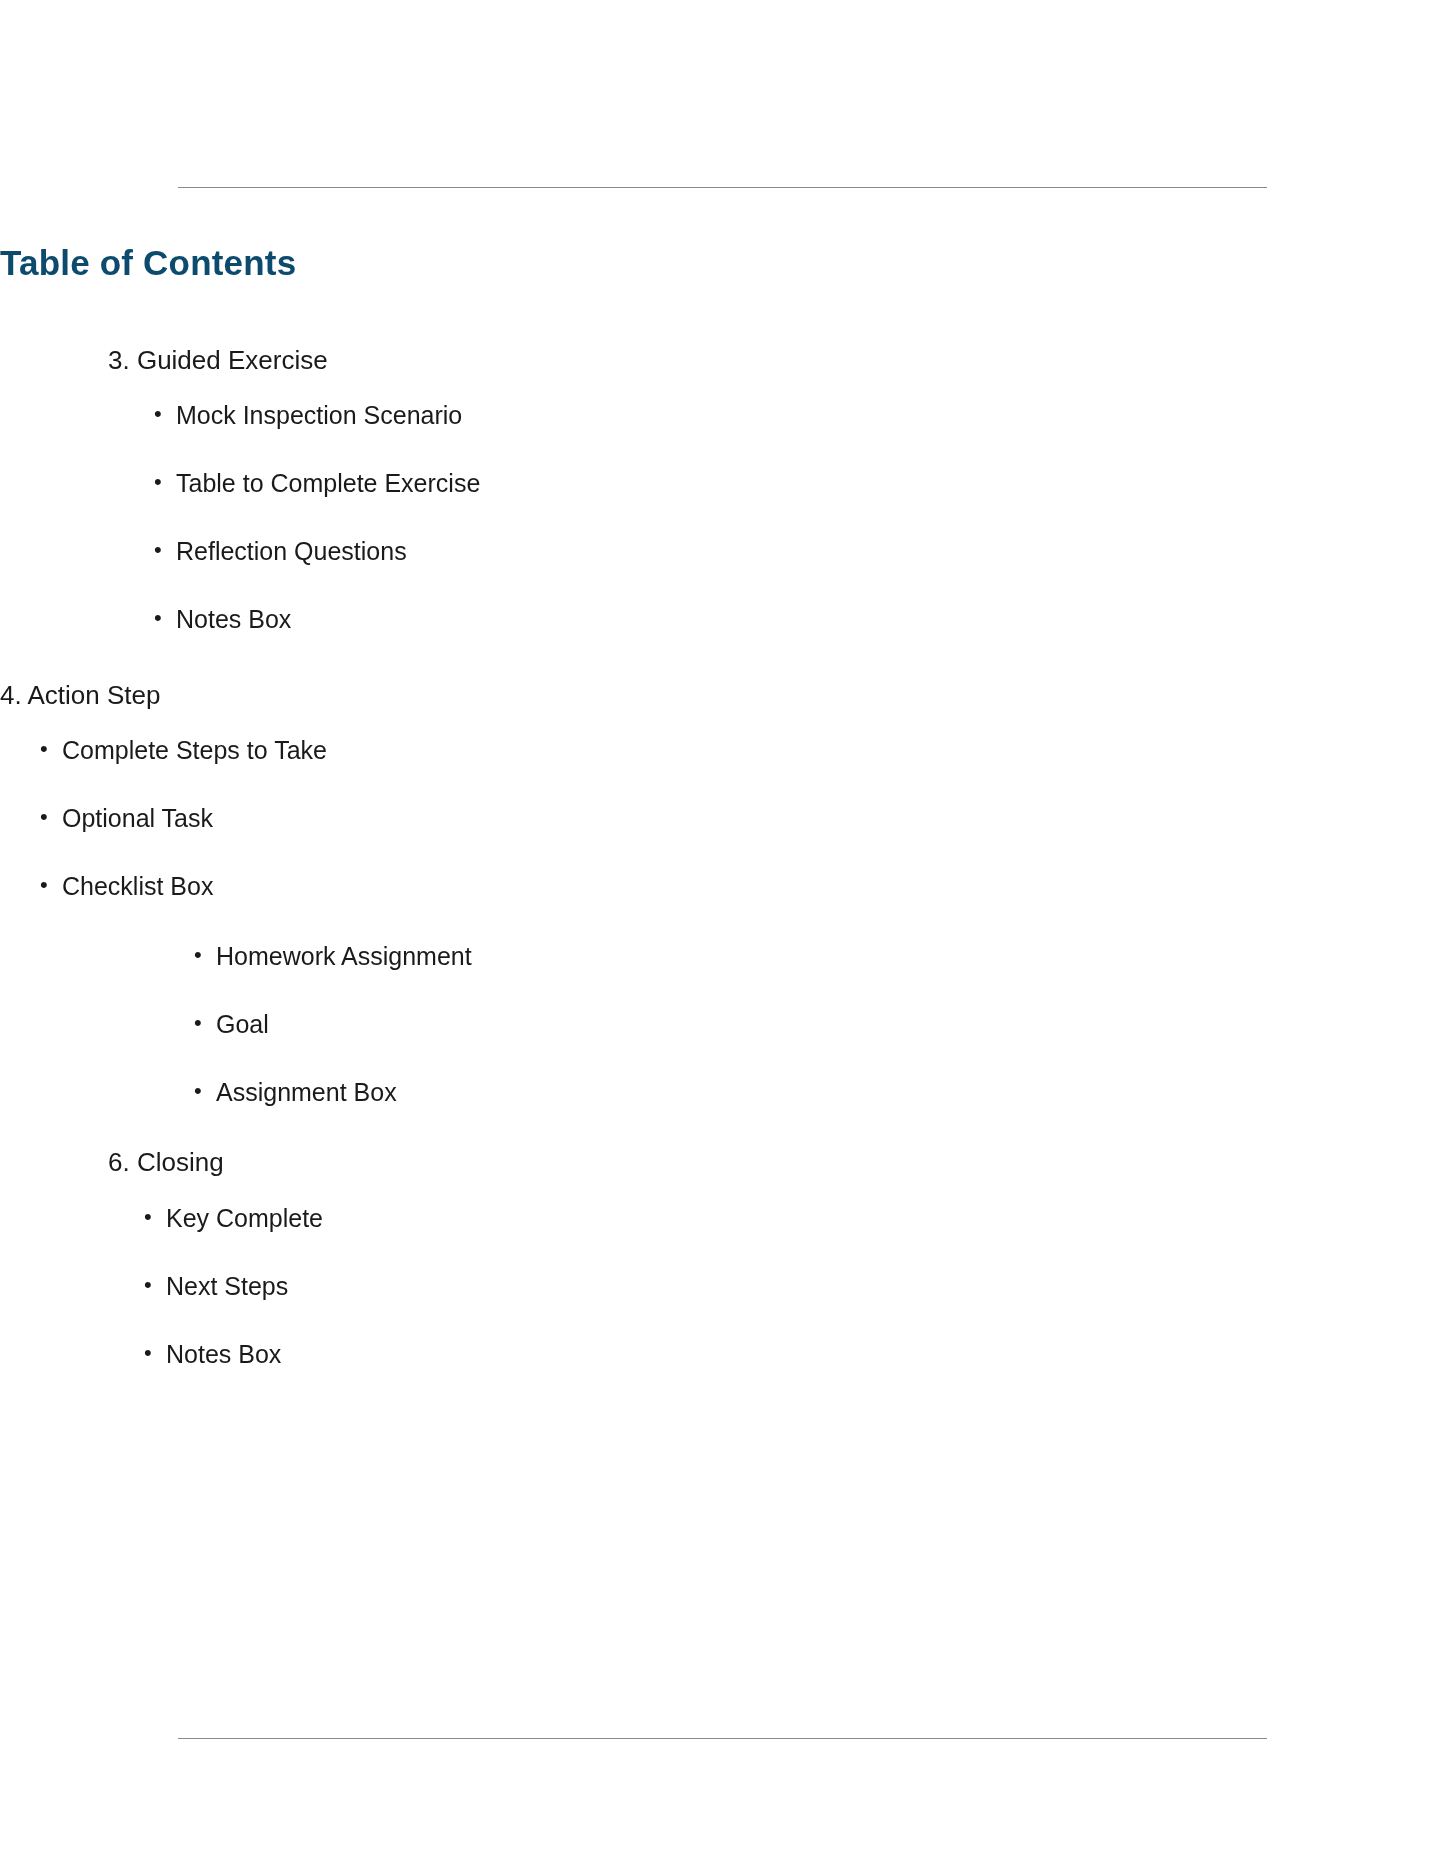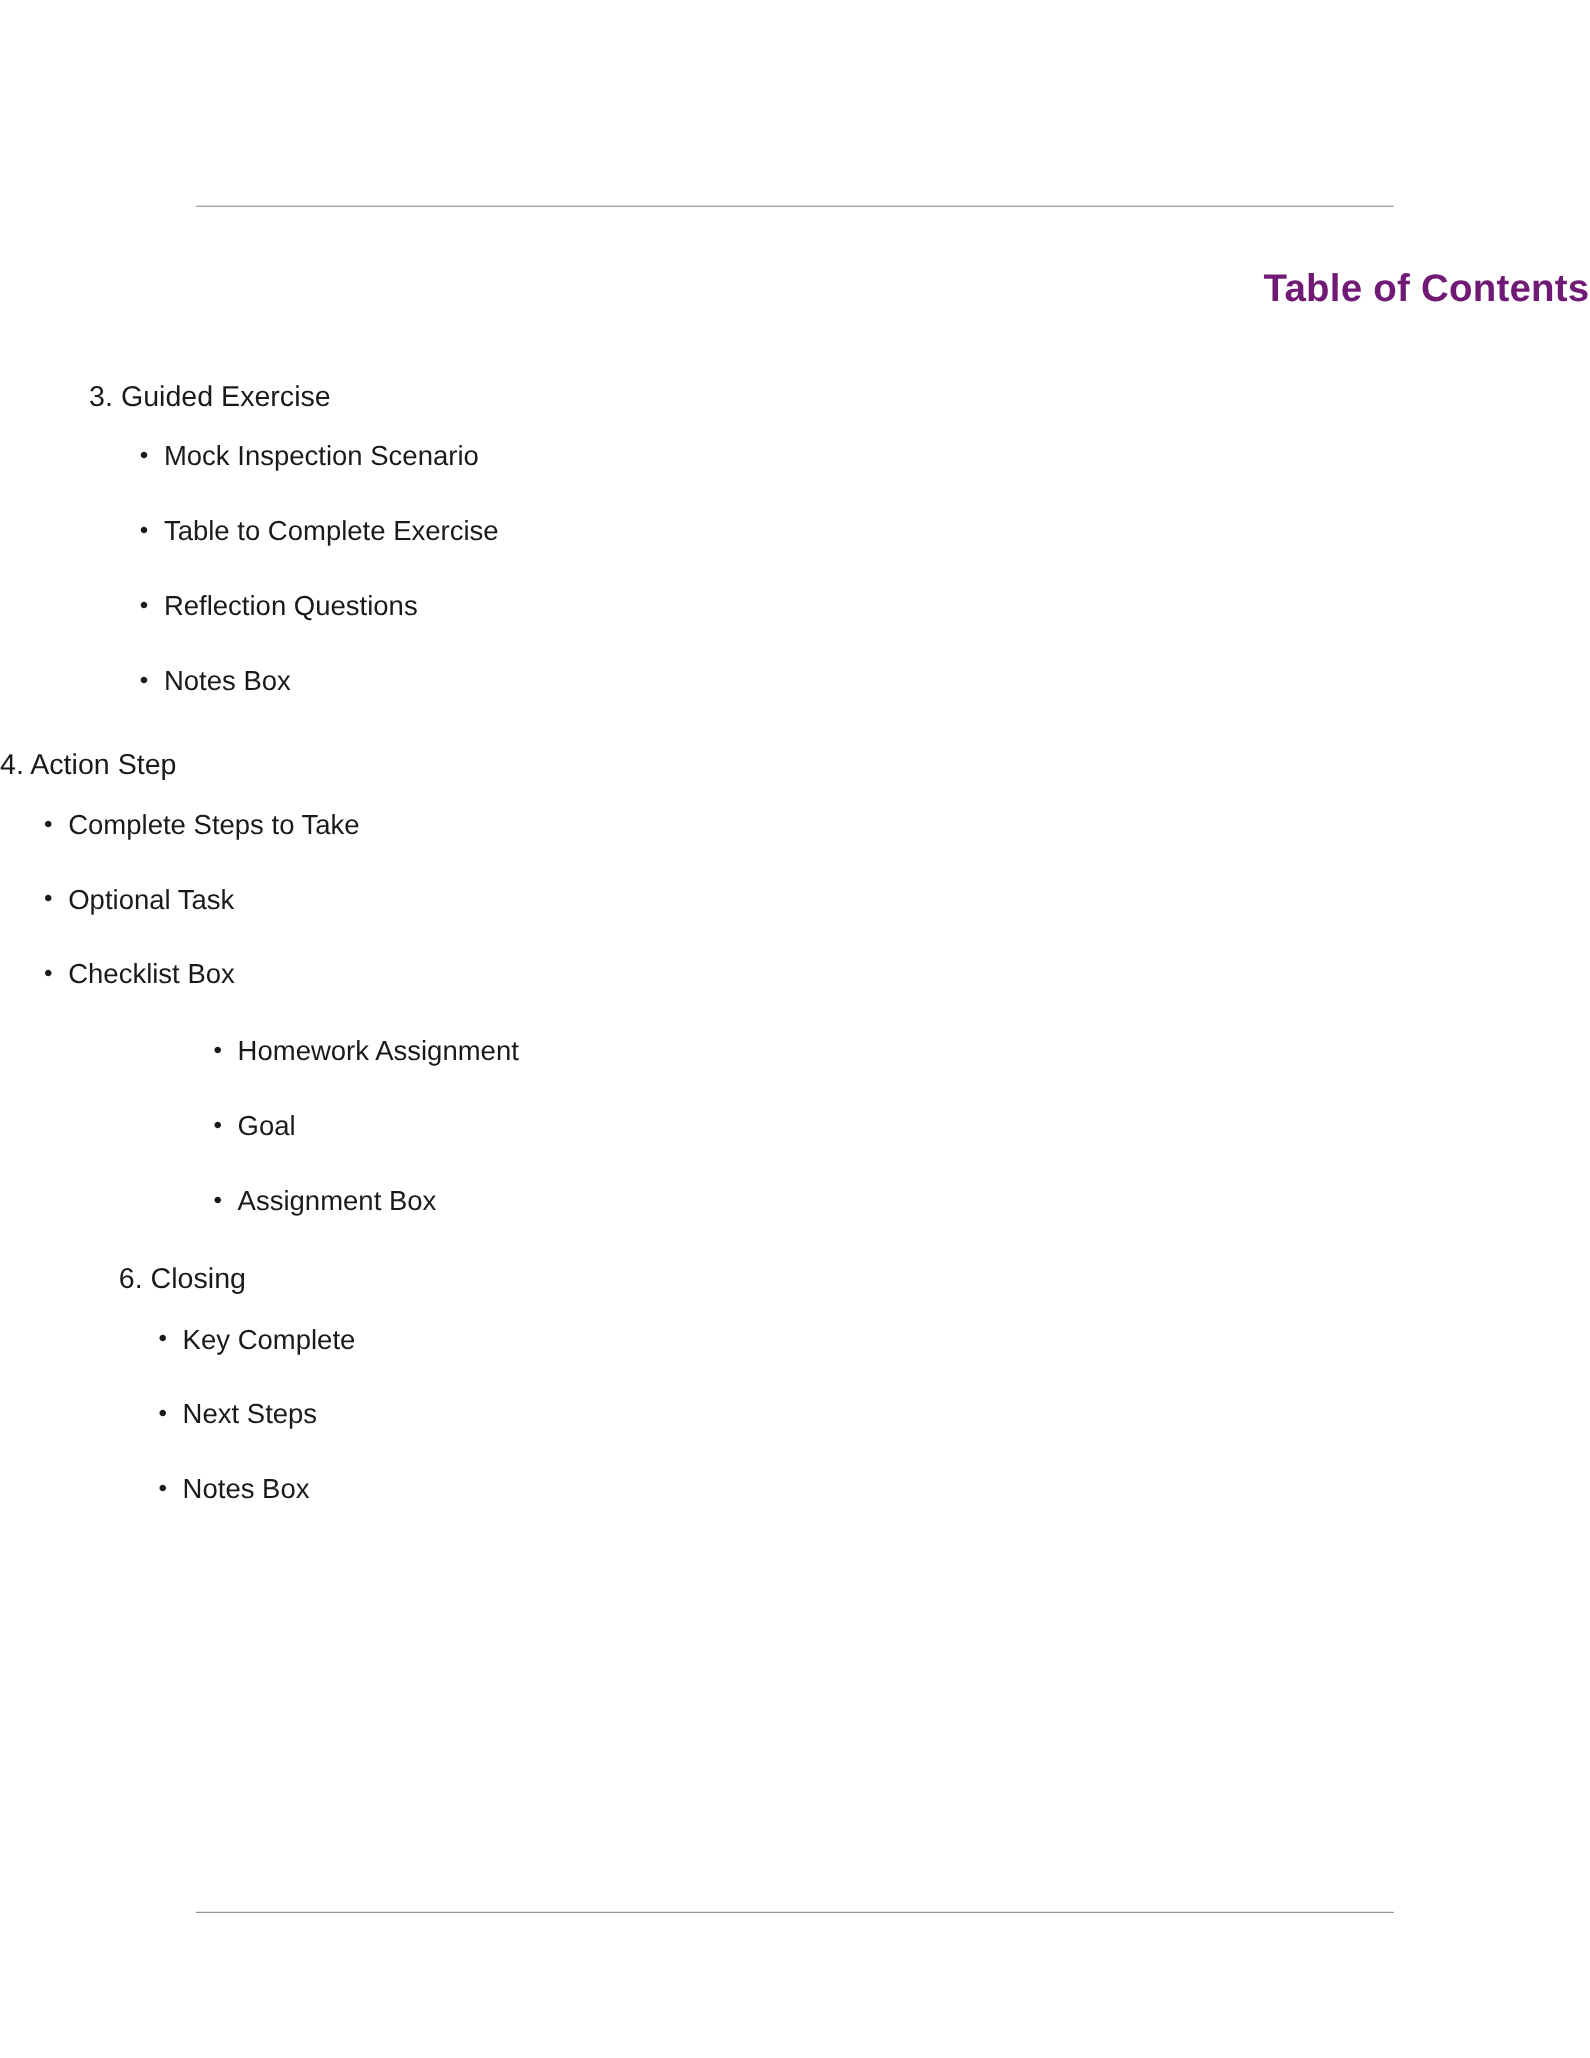--- a/index.html
+++ b/index.html
@@ -36,25 +36,25 @@
     position: absolute;
     left: 178px;
     right: 178px;
     top: 1738px;
   }
   .doc-title {
     position: absolute;
     left: 0;
     right: 0;
     top: 243px;
-    text-align: right;
+    text-align: left;
     font-size: 35px;
     font-weight: bold;
     letter-spacing: 0.2px;
-    color: #701a75;
+    color: #0c4a6e;
   }
   .toc {
     position: absolute;
     left: 0;
     right: 0;
     top: 345px;
   }
   .toc-section {
     margin-bottom: 30px;
   }
@@ -79,21 +79,21 @@
   }
   .sub-item .bullet {
     position: absolute;
     left: 8px;
     top: 0.05em;
     font-size: 22px;
     line-height: 1.2;
     color: #1a1a1a;
   }
   
-  .sec-0 { padding-left: 81px; }
+  .sec-0 { padding-left: 108px; }
   .sec-0 .sub-list { padding-left: 38px; }
   .sec-1 { margin-top: 46px; }
   .sec-1 .sub-list { padding-left: 32px; }
   .sec-2 { padding-left: 158px; margin-top: 40px; }
   .sec-2 .sub-list { padding-left: 28px; }
   .sec-3 { padding-left: 108px; margin-top: 40px; }
   .sec-3 .sub-list { padding-left: 28px; }
 </style>
 </head>
 <body>

